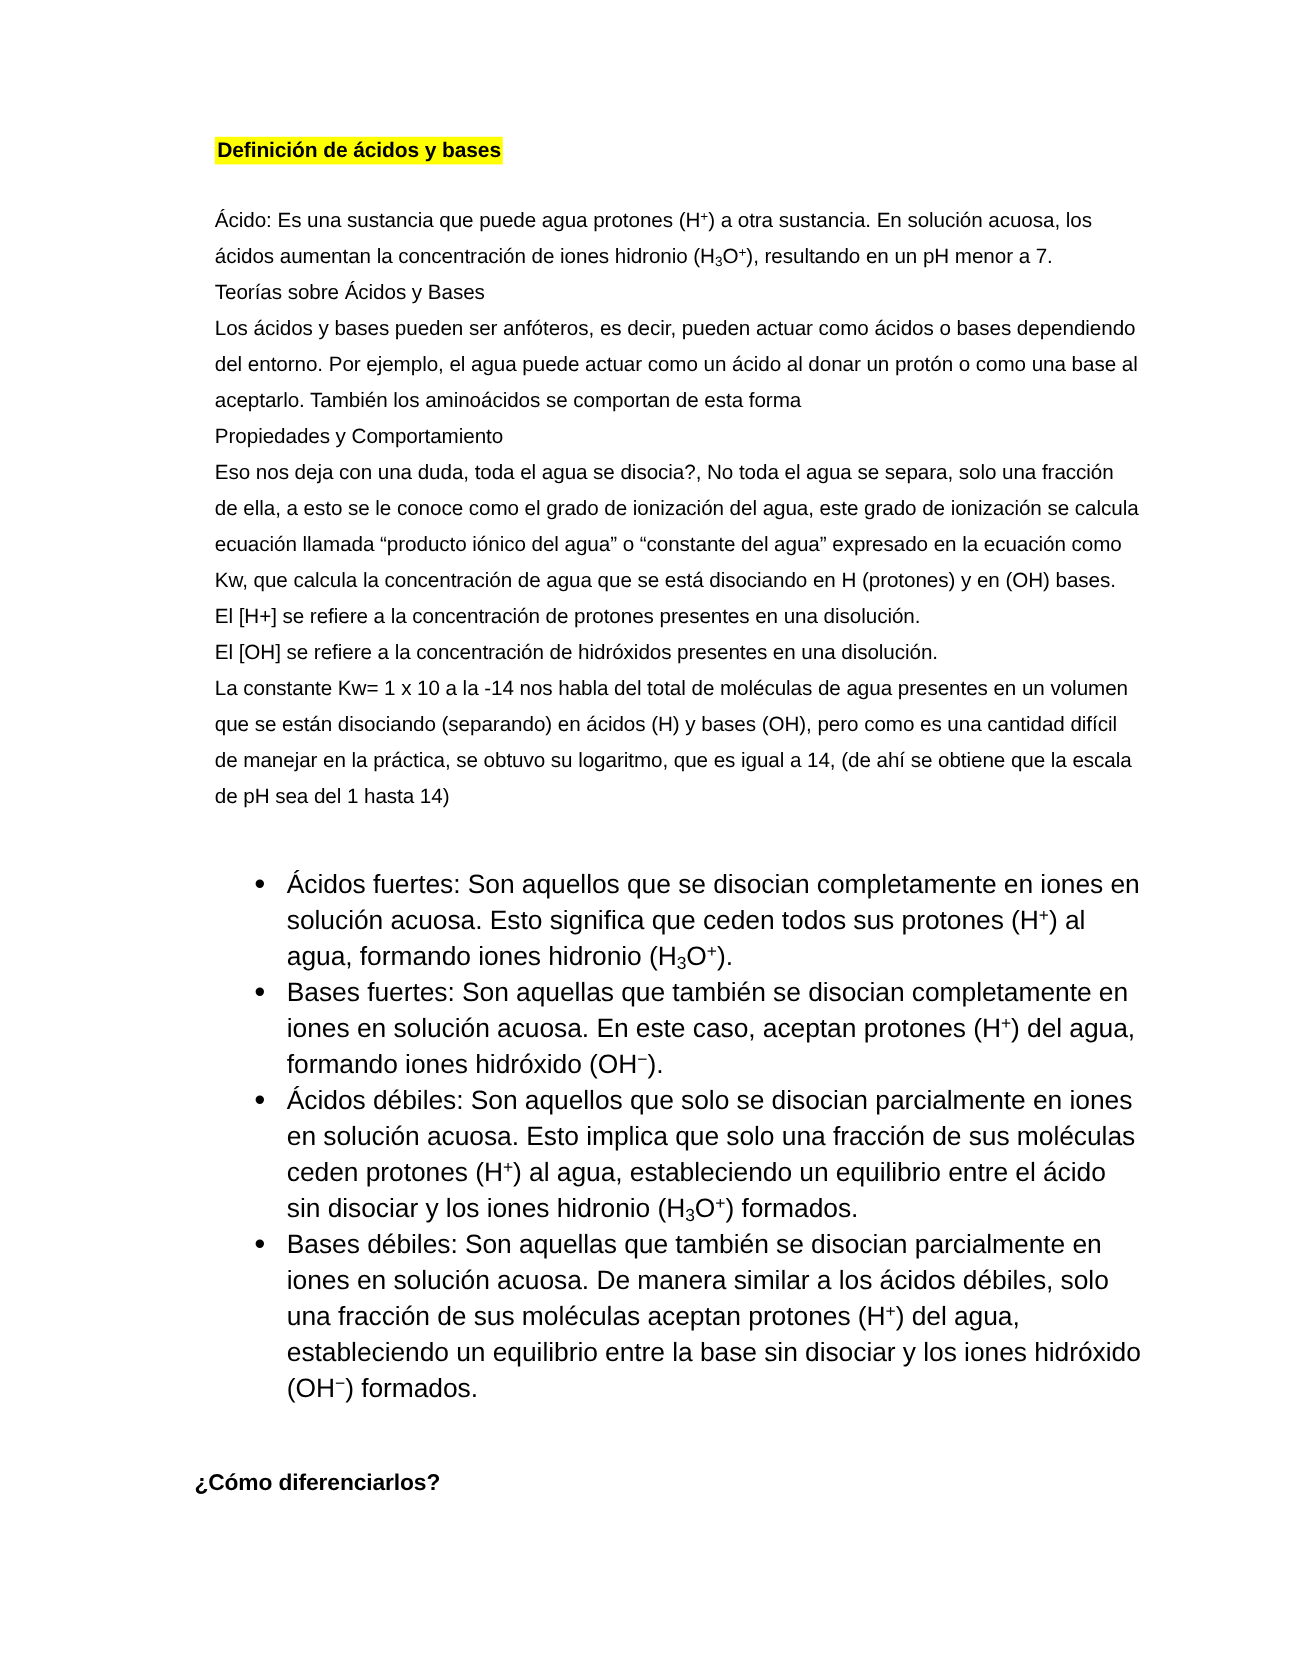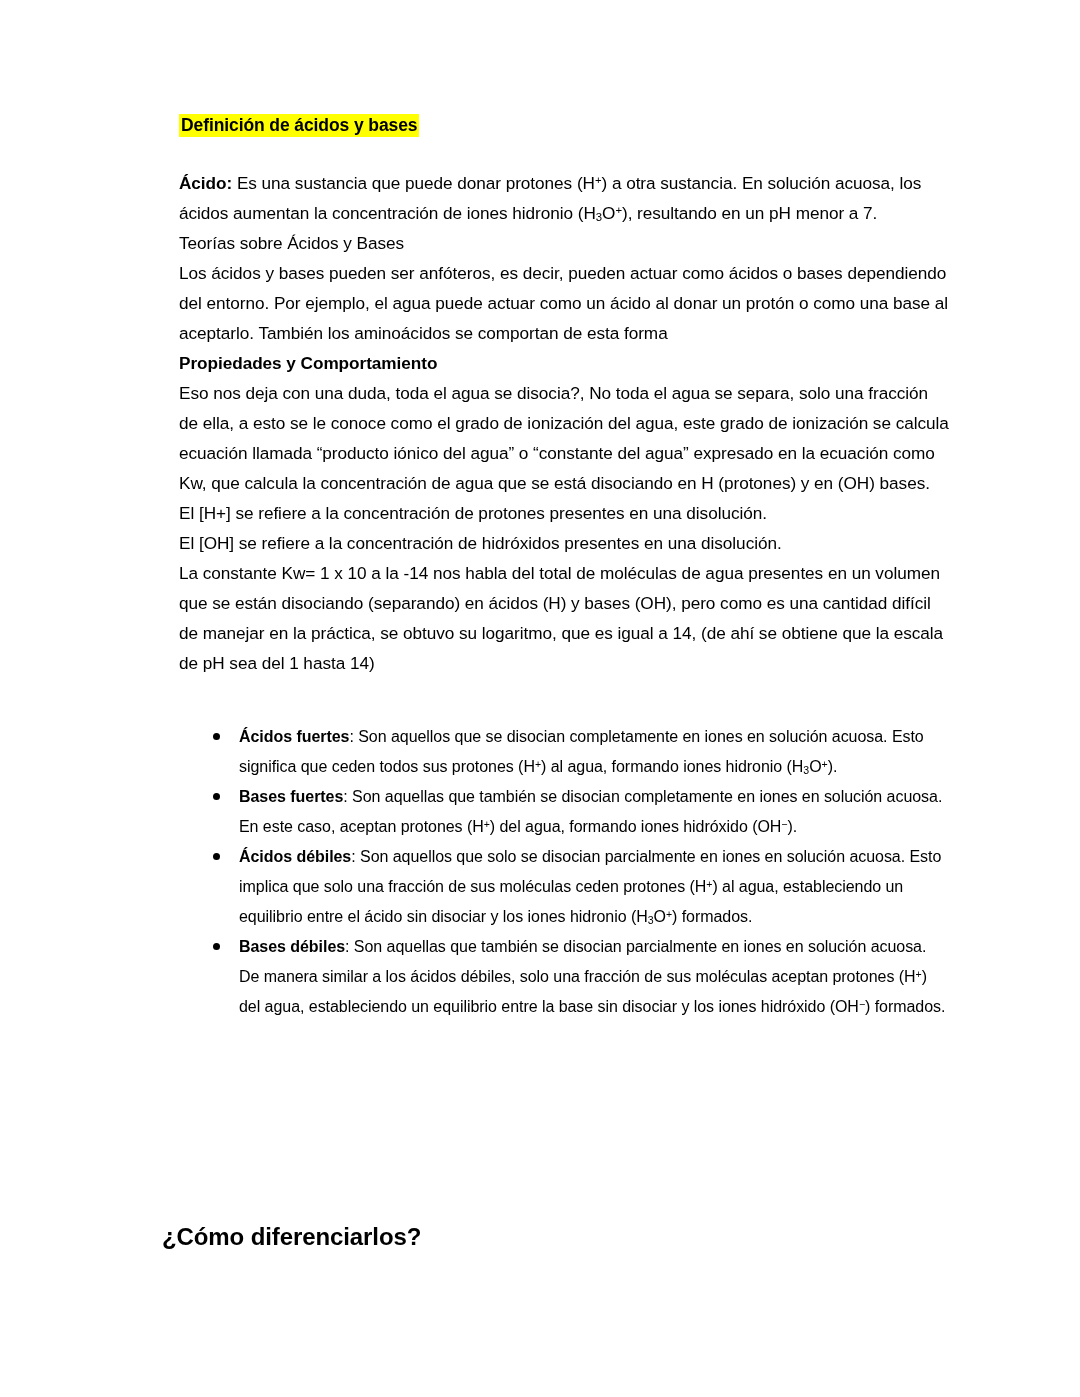--- a/index.html
+++ b/index.html
@@ -40,76 +40,76 @@
   }
   .spacer-lg { height: 28px; }
   .spacer-sm { height: 22px; }
   p.body {
     font-size: 17.2px;
     line-height: 30px;
     margin: 0;
     letter-spacing: -0.05px;
     text-align: left;
   }
-  .b { font-weight: bold; }
+  .b { font-weight: normal; }
   sub {
     font-size: 0.66em;
     vertical-align: -0.22em;
     line-height: 0;
   }
   sup {
     font-size: 0.66em;
     vertical-align: 0.42em;
     line-height: 0;
   }
   ul.bullets {
     margin: 0;
     padding: 0;
     list-style: none;
   }
   ul.bullets > li {
     position: relative;
     padding-left: 60px;
-    font-size: 16px;
+    font-size: 22px;
     line-height: 30px;
     letter-spacing: -0.05px;
     margin: 0;
   }
   ul.bullets > li .dot {
     position: absolute;
     left: 34px;
     top: 11px;
     width: 7px;
     height: 7px;
     border-radius: 50%;
     background: #000000;
   }
   .bottom-heading {
     position: absolute;
     left: 162px;
     top: 1222px;
-    font-size: 24px;
+    font-size: 19px;
     font-weight: bold;
     line-height: 30px;
     margin: 0;
     letter-spacing: -0.1px;
   }
 </style>
 </head>
 <body>
 
 <div class="page">
 
   <div class="content">
 
     <p class="doc-heading"><span class="hl">Definición de ácidos y bases</span></p>
 
     <div class="spacer-lg"></div>
 
-    <p class="body"><span class="b">Ácido:</span><span> Es una sustancia que puede donar protones (H</span><sup>+</sup><span>) a otra sustancia. En solución acuosa, los ácidos aumentan la concentración de iones hidronio (H</span><sub>3</sub><span>O</span><sup>+</sup><span>), resultando en un pH menor a 7.</span></p>
+    <p class="body"><span class="b">Ácido:</span><span> Es una sustancia que puede agua protones (H</span><sup>+</sup><span>) a otra sustancia. En solución acuosa, los ácidos aumentan la concentración de iones hidronio (H</span><sub>3</sub><span>O</span><sup>+</sup><span>), resultando en un pH menor a 7.</span></p>
 
 
     <p class="body">Teorías sobre Ácidos y Bases</p>
 
     <p class="body">Los ácidos y bases pueden ser anfóteros, es decir, pueden actuar como ácidos o bases dependiendo del entorno. Por ejemplo, el agua puede actuar como un ácido al donar un protón o como una base al aceptarlo. También los aminoácidos se comportan de esta forma</p>
 
     <p class="body b">Propiedades y Comportamiento</p>
 
 
     <p class="body">Eso nos deja con una duda, toda el agua se disocia?, No toda el agua se separa, solo una fracción de ella, a esto se le conoce como el grado de ionización del agua, este grado de ionización se calcula ecuación llamada “producto iónico del agua” o “constante del agua” expresado en la ecuación como Kw, que calcula la concentración de agua que se está disociando en H (protones) y en (OH) bases.</p>

